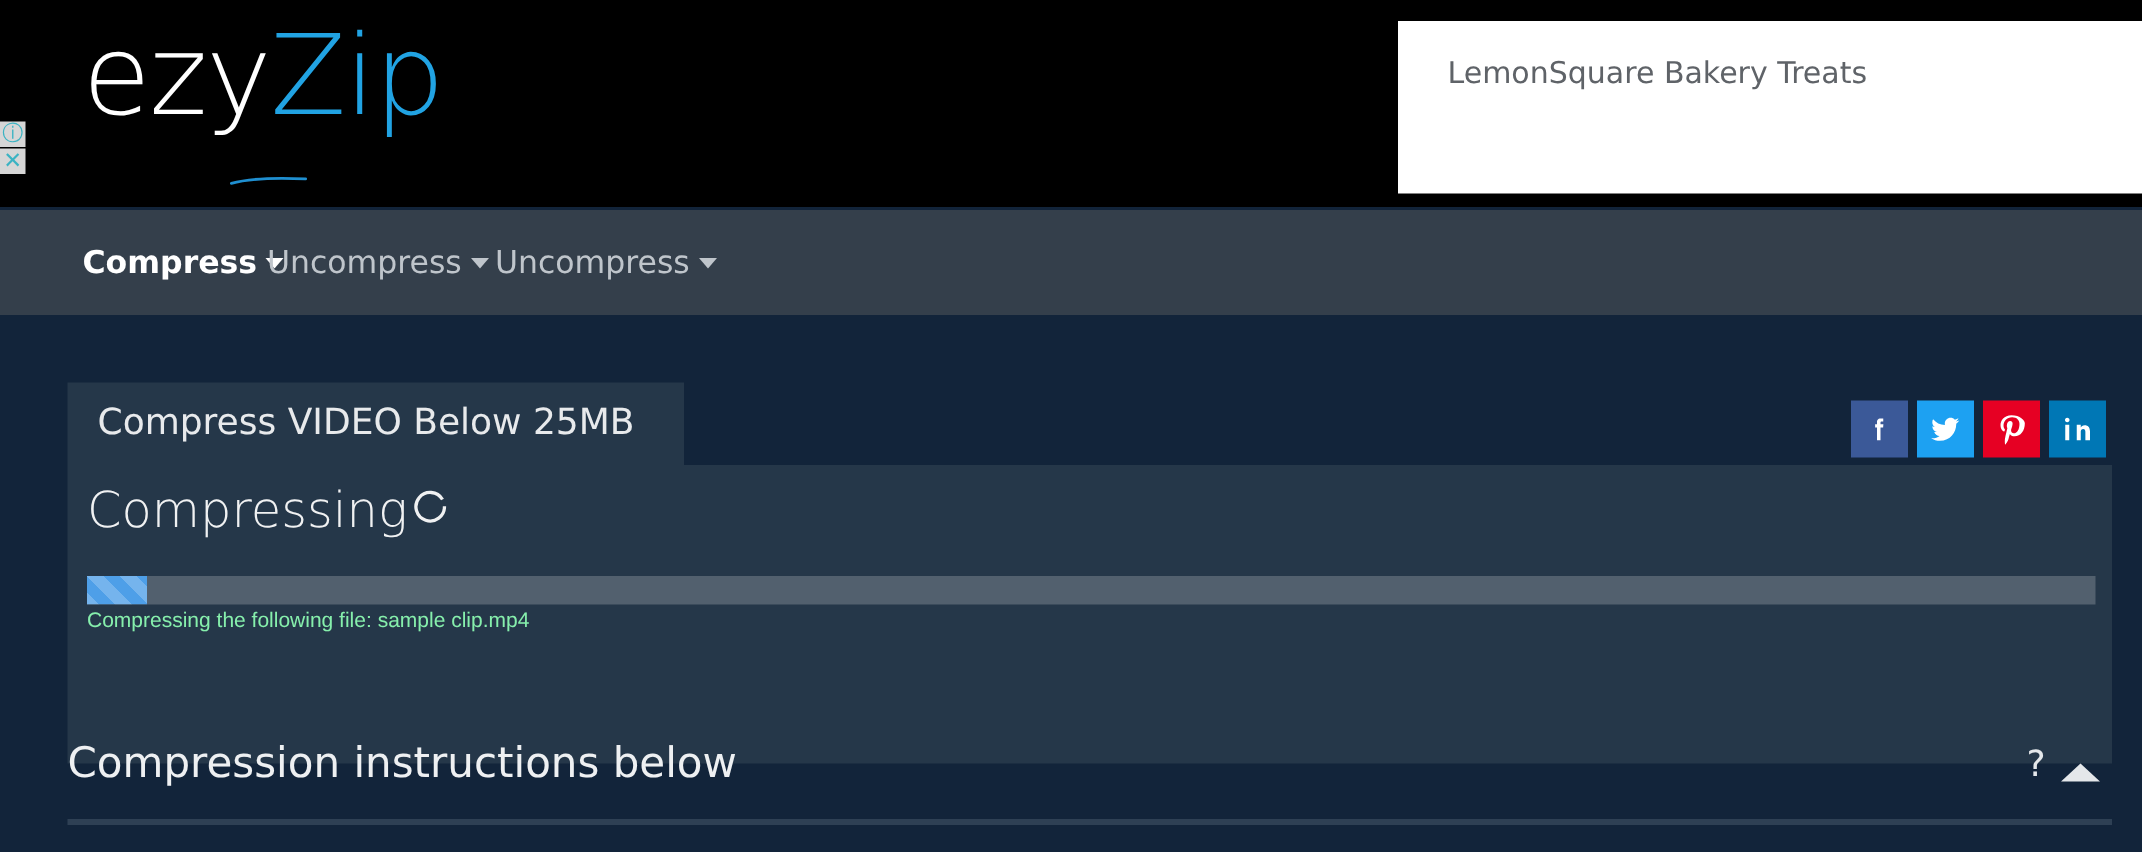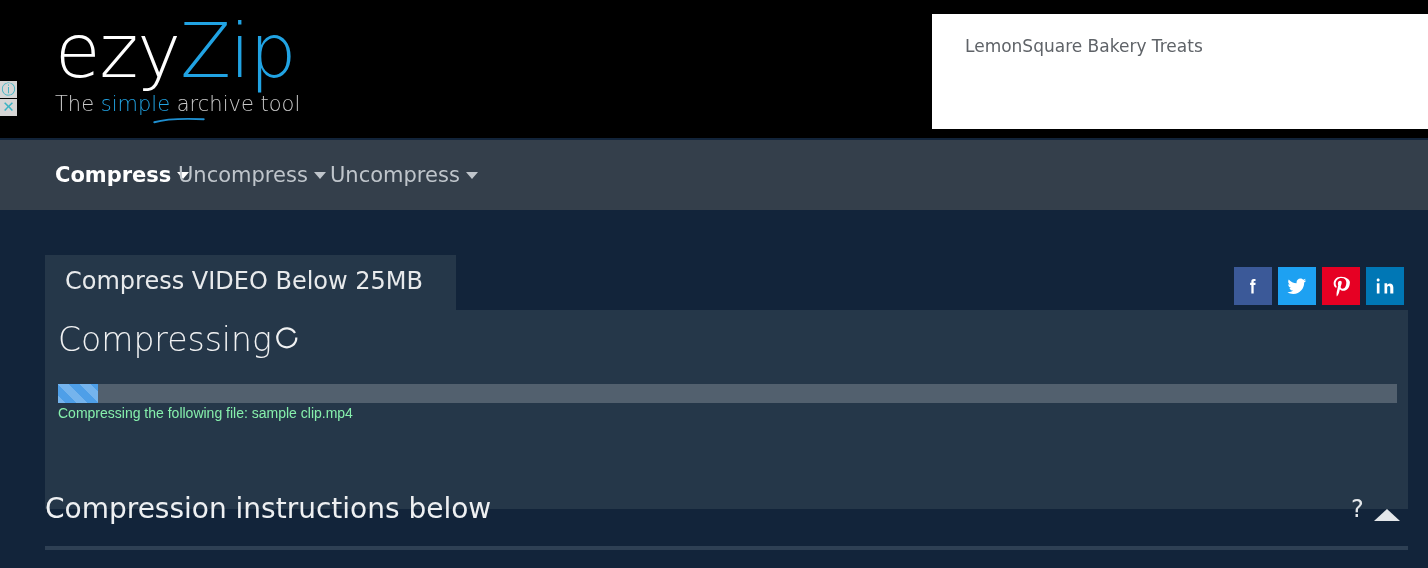--- a/index.html
+++ b/index.html
@@ -70,21 +70,21 @@
     top: 14px;
     width: 496px;
     height: 115px;
     background: #ffffff;
     overflow: hidden;
   }
   #ad-advertiser {
     position: absolute;
     left: 33px;
     top: 22px;
-    font-size: 17px;
+    font-size: 20px;
     color: #5f6368;
     font-family: "DejaVu Sans", sans-serif;
     white-space: nowrap;
   }
   #ad-headline {
     position: absolute;
     left: 33px;
     top: 48px;
     font-size: 33px;
     color: #202124;
@@ -288,23 +288,20 @@
   #social-linkedin { background: #0077b5; }
   .social-btn svg { display: block; }
 </style>
 </head>
 <body>
 
 <div id="header-band">
 
   <div id="site-logo">
     <span class="logo-word logo-ezy">ezy</span><span class="logo-word logo-zip">Zip</span>
-    <div id="logo-tagline">
-      <span>The </span><span class="tag-simple">simple</span><span> archive tool</span>
-    </div>
     <svg id="tagline-swoosh" viewBox="0 0 68 8" xmlns="http://www.w3.org/2000/svg">
       <path d="M1 7 Q 22 1 67 3" stroke="#1f8fd0" stroke-width="2.5" fill="none" stroke-linecap="round"></path>
     </svg>
   </div>
 
   <div id="ad-banner">
     <div id="ad-advertiser">LemonSquare Bakery Treats</div>
   </div>
   <div class="ad-ctrl" id="ad-info-icon">ⓘ</div>
   <div class="ad-ctrl" id="ad-close-icon">✕</div>

